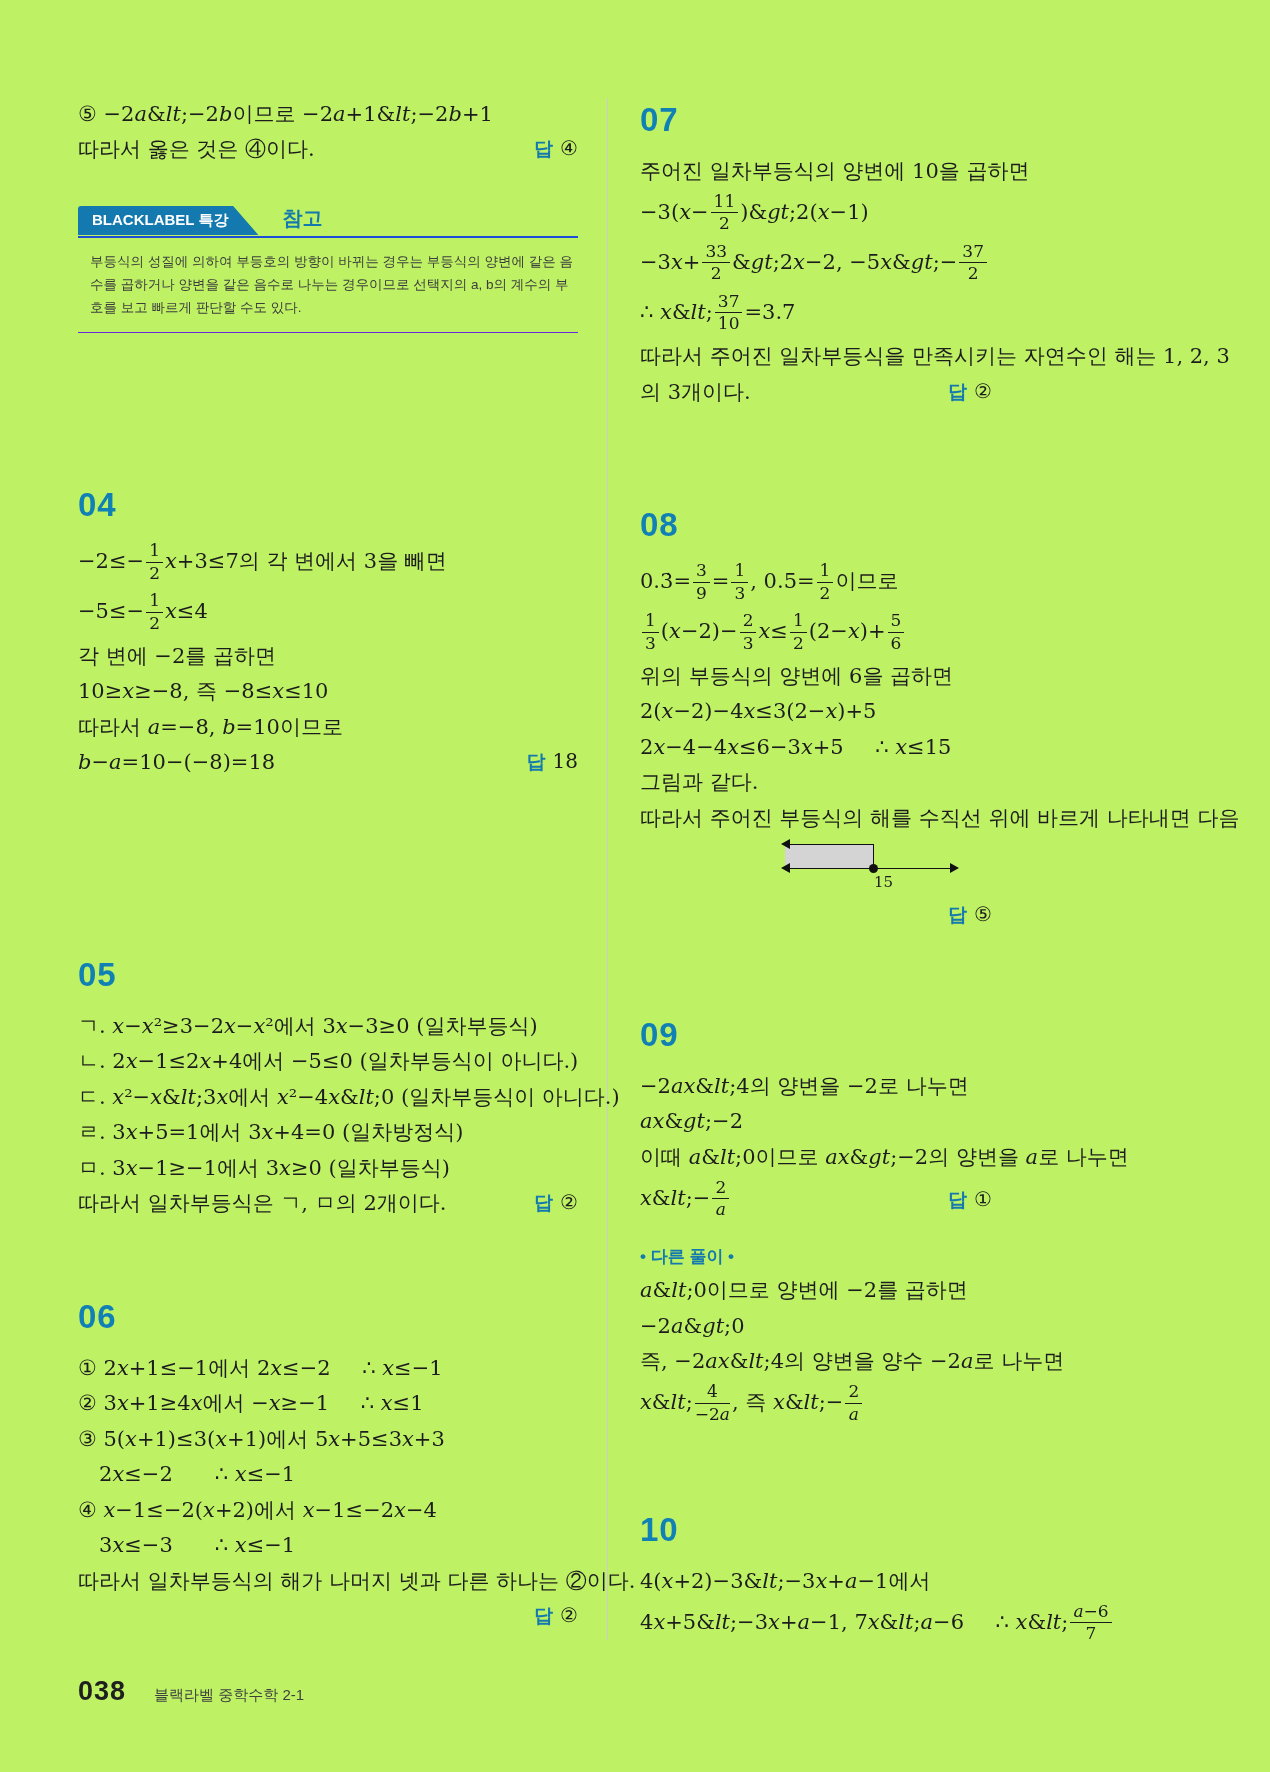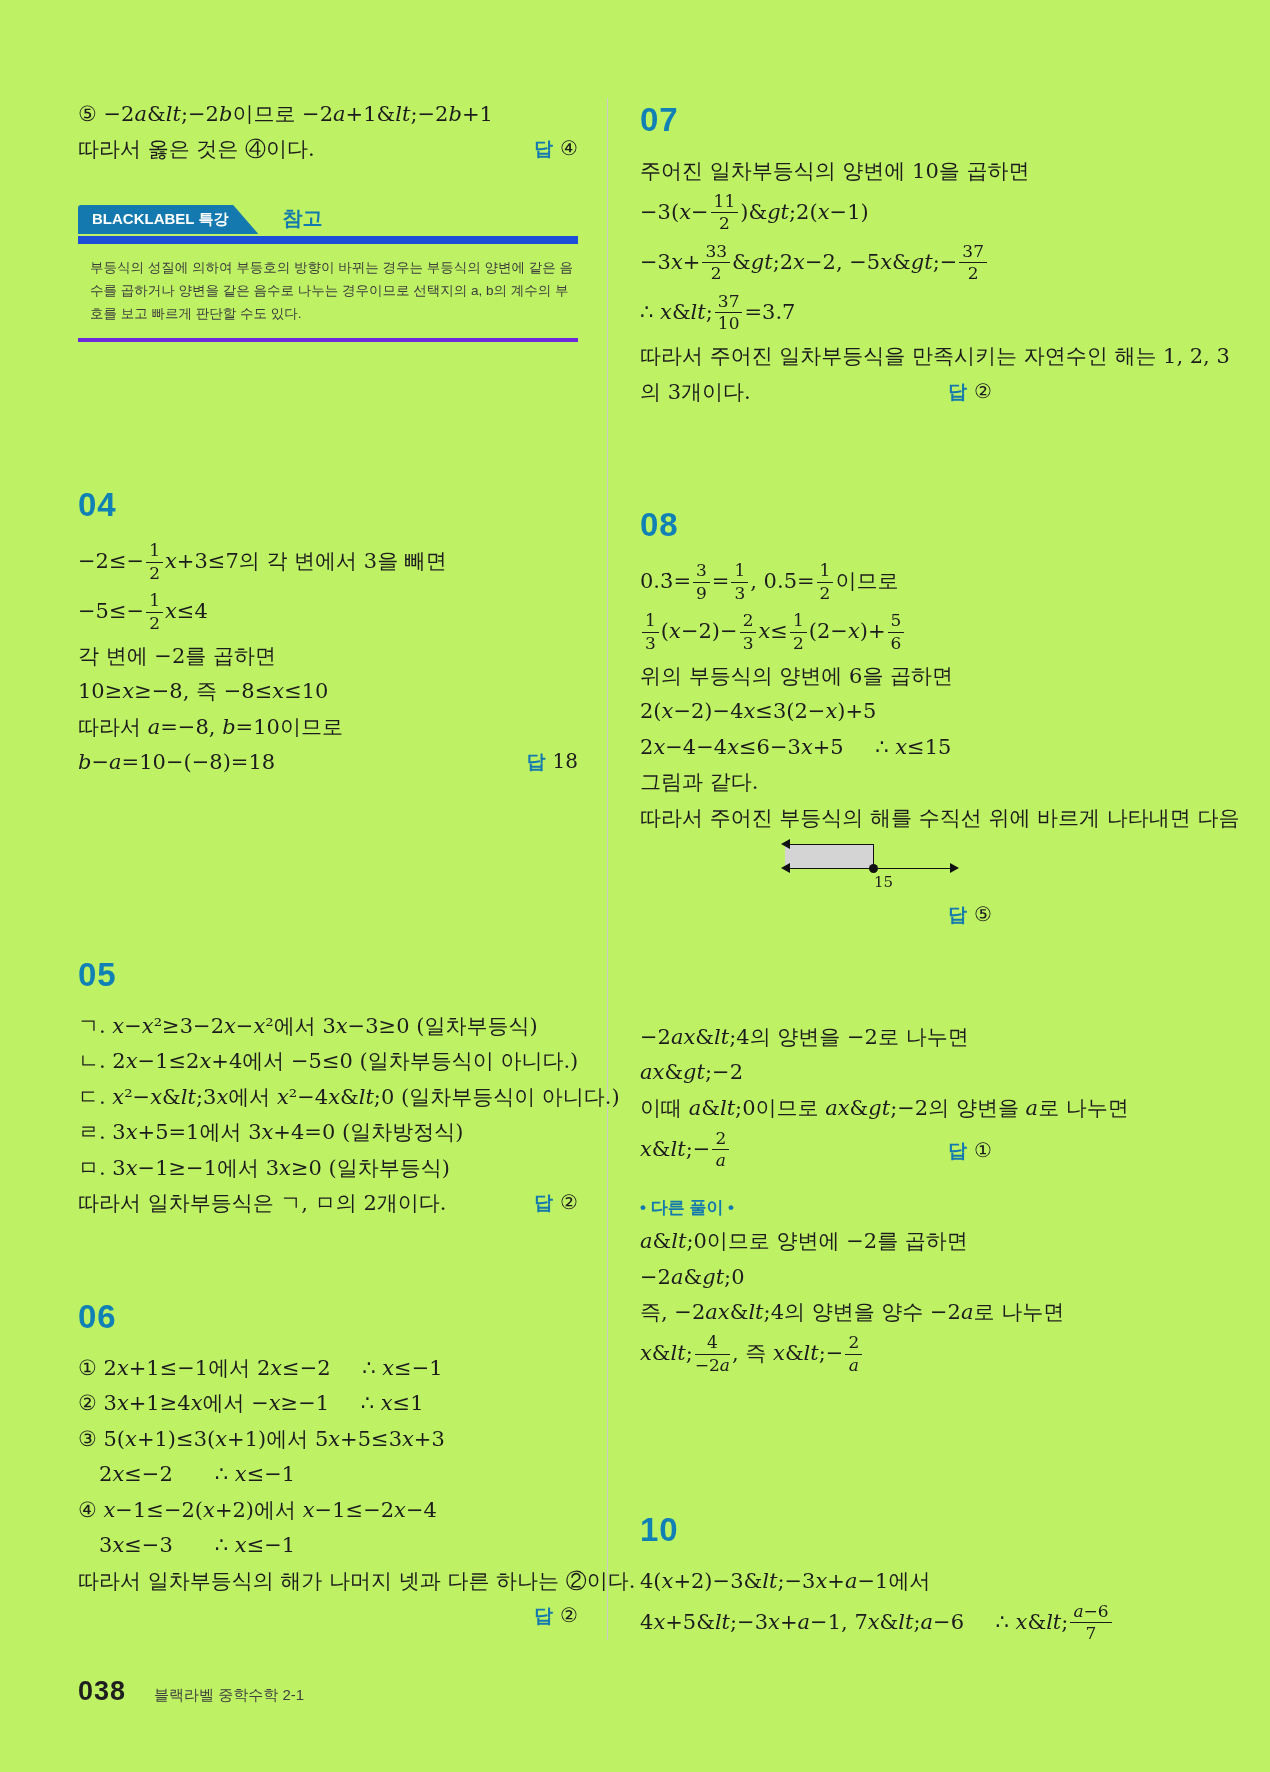--- a/index.html
+++ b/index.html
@@ -30,29 +30,29 @@
   .subhead{font-family:"Liberation Sans",sans-serif;font-weight:700;color:#1379ae;
            font-size:17px;margin-top:18px;min-height:30px;line-height:30px;}
   .ans{position:absolute;top:50%;transform:translateY(-50%);white-space:nowrap;}
   .ansL{right:0;}
   .ansR{left:308px;}
   .albl{font-family:"Liberation Sans",sans-serif;font-weight:700;font-size:19px;
         color:#1379ae;margin-right:7px;}
   .aval{font-size:20px;}
   
   .lecture-box{position:absolute;top:205px;left:0;right:0;}
-  .lb-head{border-bottom:8px solid #1d4ed8;display:flex;align-items:flex-start;}
+  .lb-head{border-bottom:2px solid #1d4ed8;display:flex;align-items:center;}
   .lb-tab{display:inline-block;background:#1379ae;color:#fff;
           font-family:"Liberation Sans",sans-serif;font-weight:700;font-size:15px;
           padding:5px 30px 5px 14px;clip-path:polygon(0 0,86% 0,100% 100%,0 100%);
           border-radius:3px 0 0 0;}
   .lb-ref{font-family:"Liberation Sans",sans-serif;font-weight:700;font-size:20px;
           color:#1379ae;margin-left:24px;padding-bottom:4px;}
   .lb-body{font-family:"Liberation Sans",sans-serif;font-size:13.5px;line-height:1.7;
-           color:#3c3c3c;padding:13px 4px 12px 12px;border-bottom:4px solid #6d28d9;}
+           color:#3c3c3c;padding:13px 4px 12px 12px;border-bottom:1px solid #6d28d9;}
   
   .fig-row{height:62px;}
   .fig{position:relative;display:block;width:170px;height:58px;margin-left:145px;}
   .fig .rect{position:absolute;left:0;top:9px;width:88px;height:24px;background:#d4d4d4;
              border-top:1.6px solid #111;border-right:1.8px solid #111;}
   .fig .arrT{position:absolute;left:-9px;top:4.5px;width:0;height:0;
              border:5px solid transparent;border-right:9px solid #111;}
   .fig .nline{position:absolute;left:0;right:0;top:33px;height:1.6px;background:#111;}
   .fig .arrL{position:absolute;left:-9px;top:28.8px;width:0;height:0;
              border:5px solid transparent;border-right:9px solid #111;}
@@ -146,20 +146,21 @@
             <span class="arrR" data-name="line-right-arrow-icon"></span>
             <span class="dot" data-name="point-dot"></span>
             <span class="plbl" data-name="point-label">15</span>
           </span>
         </div>
         <div class="line" data-name="solution-line">
           <span class="ans ansR" data-name="answer-badge"><b class="albl" data-name="answer-label">답</b><span class="aval" data-name="answer-value">⑤</span></span>
         </div>
       </div>
       <div class="problem" data-name="problem-09">
+        <div class="pnum" data-name="problem-number">09</div>
         <div class="line" data-name="solution-line"><span class="mtext" data-name="solution-text">−2<i>a</i><i>x</i>&amp;<i>l</i><i>t</i>;4의 양변을 −2로 나누면</span></div>
         <div class="line" data-name="solution-line"><span class="mtext" data-name="solution-text"><i>a</i><i>x</i>&amp;<i>g</i><i>t</i>;−2</span></div>
         <div class="line" data-name="solution-line"><span class="mtext" data-name="solution-text">이때 <i>a</i>&amp;<i>l</i><i>t</i>;0이므로 <i>a</i><i>x</i>&amp;<i>g</i><i>t</i>;−2의 양변을 <i>a</i>로 나누면</span></div>
         <div class="line" data-name="solution-line"><span class="mtext" data-name="solution-text"><i>x</i>&amp;<i>l</i><i>t</i>;−<span class="frac" data-name="fraction"><span class="fn" data-name="fraction-numerator">2</span><span class="fd" data-name="fraction-denominator"><i>a</i></span></span></span><span class="ans ansR" data-name="answer-badge"><b class="albl" data-name="answer-label">답</b><span class="aval" data-name="answer-value">①</span></span></div>
         <div class="line subhead" data-name="alt-solution-heading">• 다른 풀이 •</div>
         <div class="line" data-name="solution-line"><span class="mtext" data-name="solution-text"><i>a</i>&amp;<i>l</i><i>t</i>;0이므로 양변에 −2를 곱하면</span></div>
         <div class="line" data-name="solution-line"><span class="mtext" data-name="solution-text">−2<i>a</i>&amp;<i>g</i><i>t</i>;0</span></div>
         <div class="line" data-name="solution-line"><span class="mtext" data-name="solution-text">즉, −2<i>a</i><i>x</i>&amp;<i>l</i><i>t</i>;4의 양변을 양수 −2<i>a</i>로 나누면</span></div>
         <div class="line" data-name="solution-line"><span class="mtext" data-name="solution-text"><i>x</i>&amp;<i>l</i><i>t</i>;<span class="frac" data-name="fraction"><span class="fn" data-name="fraction-numerator">4</span><span class="fd" data-name="fraction-denominator">−2<i>a</i></span></span>, 즉 <i>x</i>&amp;<i>l</i><i>t</i>;−<span class="frac" data-name="fraction"><span class="fn" data-name="fraction-numerator">2</span><span class="fd" data-name="fraction-denominator"><i>a</i></span></span></span></div>
       </div>

